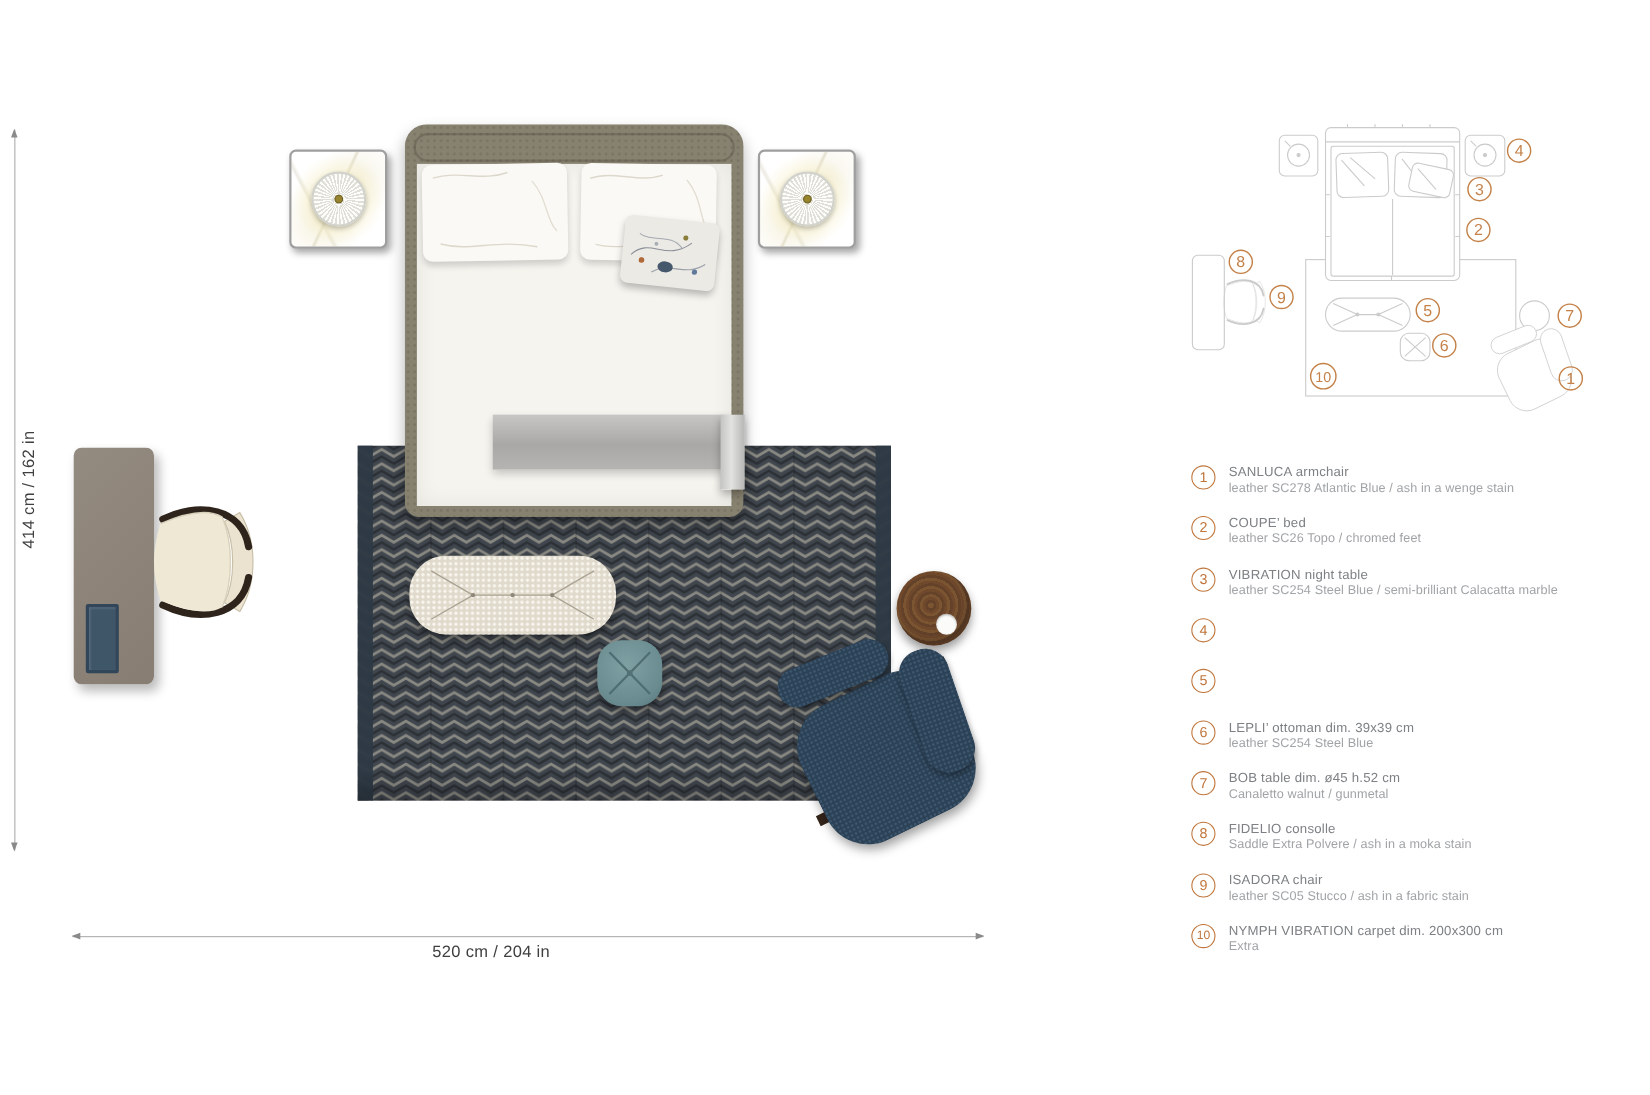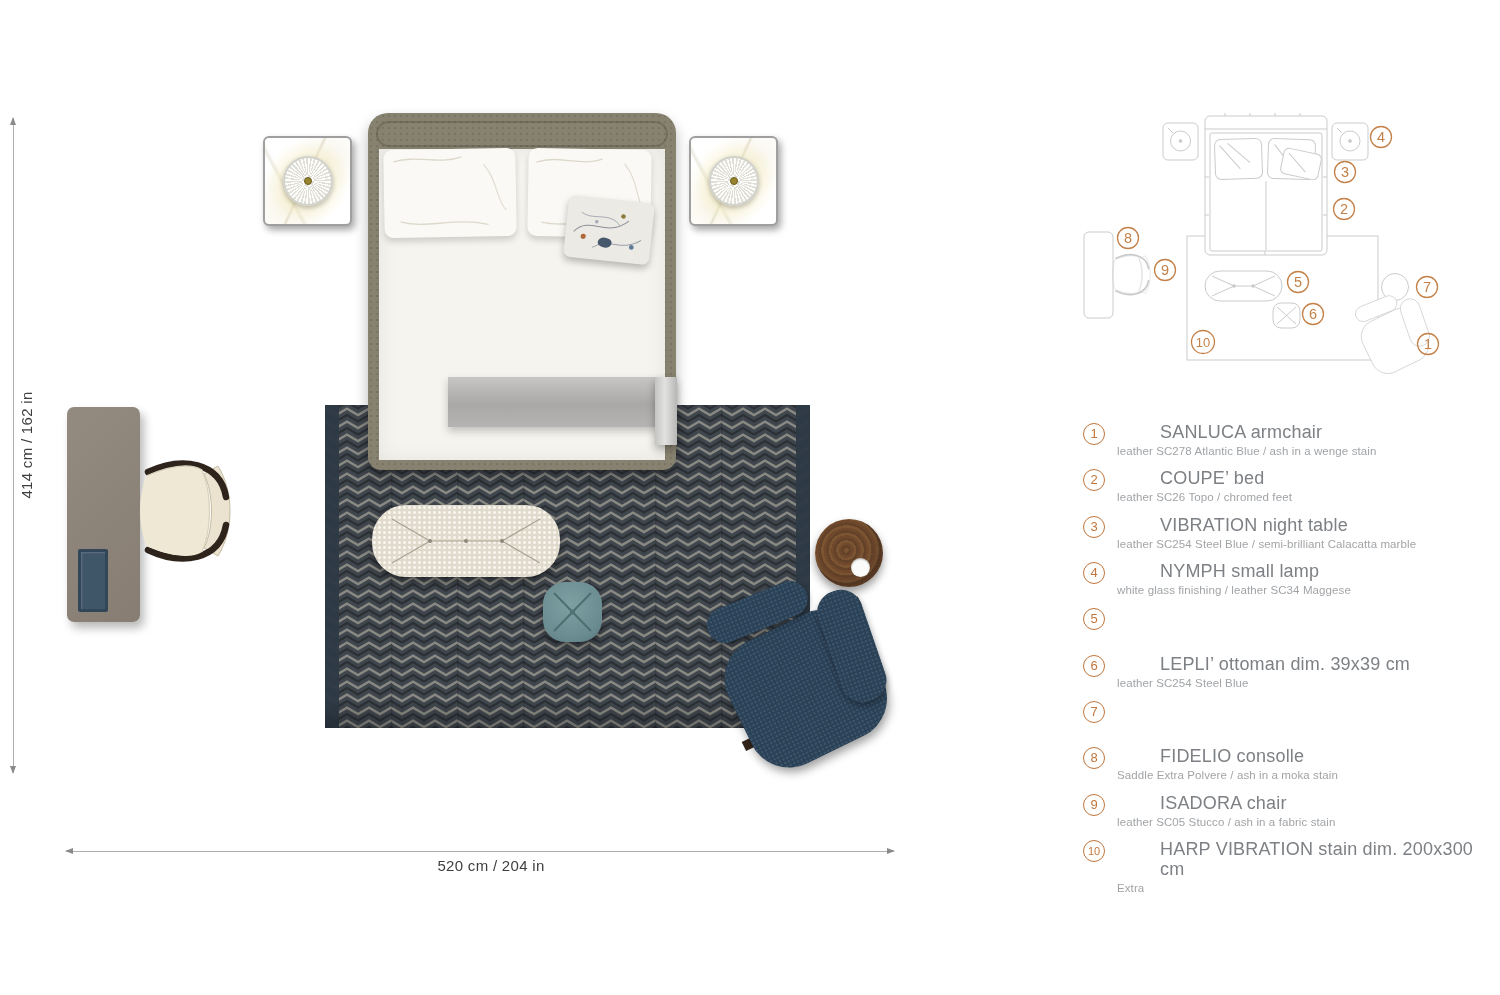--- a/index.html
+++ b/index.html
@@ -12,21 +12,21 @@
   
   .dim-line-v { left:13px; top:118px; width:1px; height:655px; background:#adadad; }
   .dim-line-h { left:66px; top:851px; width:828px; height:1px; background:#adadad; }
   .dim-arrow { position:absolute; width:0; height:0; }
   .ar-up    { left:-3px; top:-1px; border-left:3px solid transparent; border-right:3px solid transparent; border-bottom:8px solid #8a8a8a; }
   .ar-down  { left:-3px; bottom:-1px; border-left:3px solid transparent; border-right:3px solid transparent; border-top:8px solid #8a8a8a; }
   .ar-left  { left:-1px; top:-3px; border-top:3px solid transparent; border-bottom:3px solid transparent; border-right:8px solid #8a8a8a; }
   .ar-right { right:-1px; top:-3px; border-top:3px solid transparent; border-bottom:3px solid transparent; border-left:8px solid #8a8a8a; }
   .dim-label { color:#3f3f3f; font-size:15px; letter-spacing:0.3px; }
   .dim-label-v { left:-57px; top:435px; width:170px; height:20px; text-align:center; transform:rotate(-90deg); }
-  .dim-label-h { left:411px; top:857px; width:160px; text-align:center; }
+  .dim-label-h { left:393px; top:857px; width:160px; text-align:left; }
 
   
   .carpet { left:325px; top:405px; width:485px; height:323px; }
 
   
   .bed { left:368px; top:113px; width:308px; height:357px;
          background:#87816f;
          background-image:radial-gradient(rgba(0,0,0,0.10) 1px, transparent 1.4px);
          background-size:6px 6px;
          border-radius:20px 20px 13px 13px;
@@ -105,21 +105,21 @@
               transform:rotate(4deg); box-shadow:0 3px 6px rgba(0,0,0,0.35); }
   .arm-body { left:-6px; top:32px; width:146px; height:136px; border-radius:42px;
               box-shadow:0 5px 10px rgba(0,0,0,0.38); }
   .arm-side { left:104px; top:24px; width:46px; height:116px; border-radius:22px;
               transform:rotate(7deg); box-shadow:0 3px 6px rgba(0,0,0,0.35); }
 
   
   .legend-row { position:absolute; left:1083px; display:flex; gap:12px; align-items:flex-start; width:400px; }
   .legend-num { flex:0 0 22px; width:22px; height:22px; border:1.5px solid #c0763c; border-radius:50%;
                 color:#c0763c; font-size:13px; line-height:20px; text-align:center; }
-  .legend-title { font-size:18px; color:#7d8084; letter-spacing:0.2px; line-height:1.1;margin-left:43px; }
+  .legend-title { font-size:12px; color:#7d8084; letter-spacing:0.2px; line-height:1.1; }
   .legend-sub { font-size:11.5px; color:#a1a4a7; margin-top:2px; letter-spacing:0.1px; }
 
   svg text { font-family:"Liberation Sans", sans-serif; }
 </style>
 </head>
 <body>
 
 <div id="stage">
 
   <div class="abs" style="left:0;top:0;width:960px;height:995px;">
@@ -389,54 +389,54 @@
     </div>
     <div class="legend-row" style="top:516px;">
       <div class="legend-num">3</div>
       <div>
           <div class="legend-title">VIBRATION night table</div>
            <div class="legend-sub">leather SC254 Steel Blue / semi-brilliant Calacatta marble</div>
         </div>
     </div>
     <div class="legend-row" style="top:562px;">
       <div class="legend-num">4</div>
-      <div>
-          <div class="legend-title">NYMPH small lamp</div>
-           <div class="legend-sub">white glass finishing / leather SC34 Maggese</div>
-        </div>
     </div>
     <div class="legend-row" style="top:608px;">
       <div class="legend-num">5</div>
     </div>
     <div class="legend-row" style="top:655px;">
       <div class="legend-num">6</div>
       <div>
           <div class="legend-title">LEPLI’ ottoman dim. 39x39 cm</div>
            <div class="legend-sub">leather SC254 Steel Blue</div>
         </div>
     </div>
     <div class="legend-row" style="top:701px;">
       <div class="legend-num">7</div>
+      <div>
+          <div class="legend-title">BOB table dim. ø45 h.52 cm</div>
+           <div class="legend-sub">Canaletto walnut / gunmetal</div>
+        </div>
     </div>
     <div class="legend-row" style="top:747px;">
       <div class="legend-num">8</div>
       <div>
           <div class="legend-title">FIDELIO consolle</div>
            <div class="legend-sub">Saddle Extra Polvere / ash in a moka stain</div>
         </div>
     </div>
     <div class="legend-row" style="top:794px;">
       <div class="legend-num">9</div>
       <div>
           <div class="legend-title">ISADORA chair</div>
            <div class="legend-sub">leather SC05 Stucco / ash in a fabric stain</div>
         </div>
     </div>
     <div class="legend-row" style="top:840px;">
       <div class="legend-num" style="font-size:11px;">10</div>
       <div>
-          <div class="legend-title">HARP VIBRATION stain dim. 200x300 cm</div>
+          <div class="legend-title">NYMPH VIBRATION carpet dim. 200x300 cm</div>
            <div class="legend-sub">Extra</div>
         </div>
     </div>
   </div>
 
 </div>
 
 </body></html>

